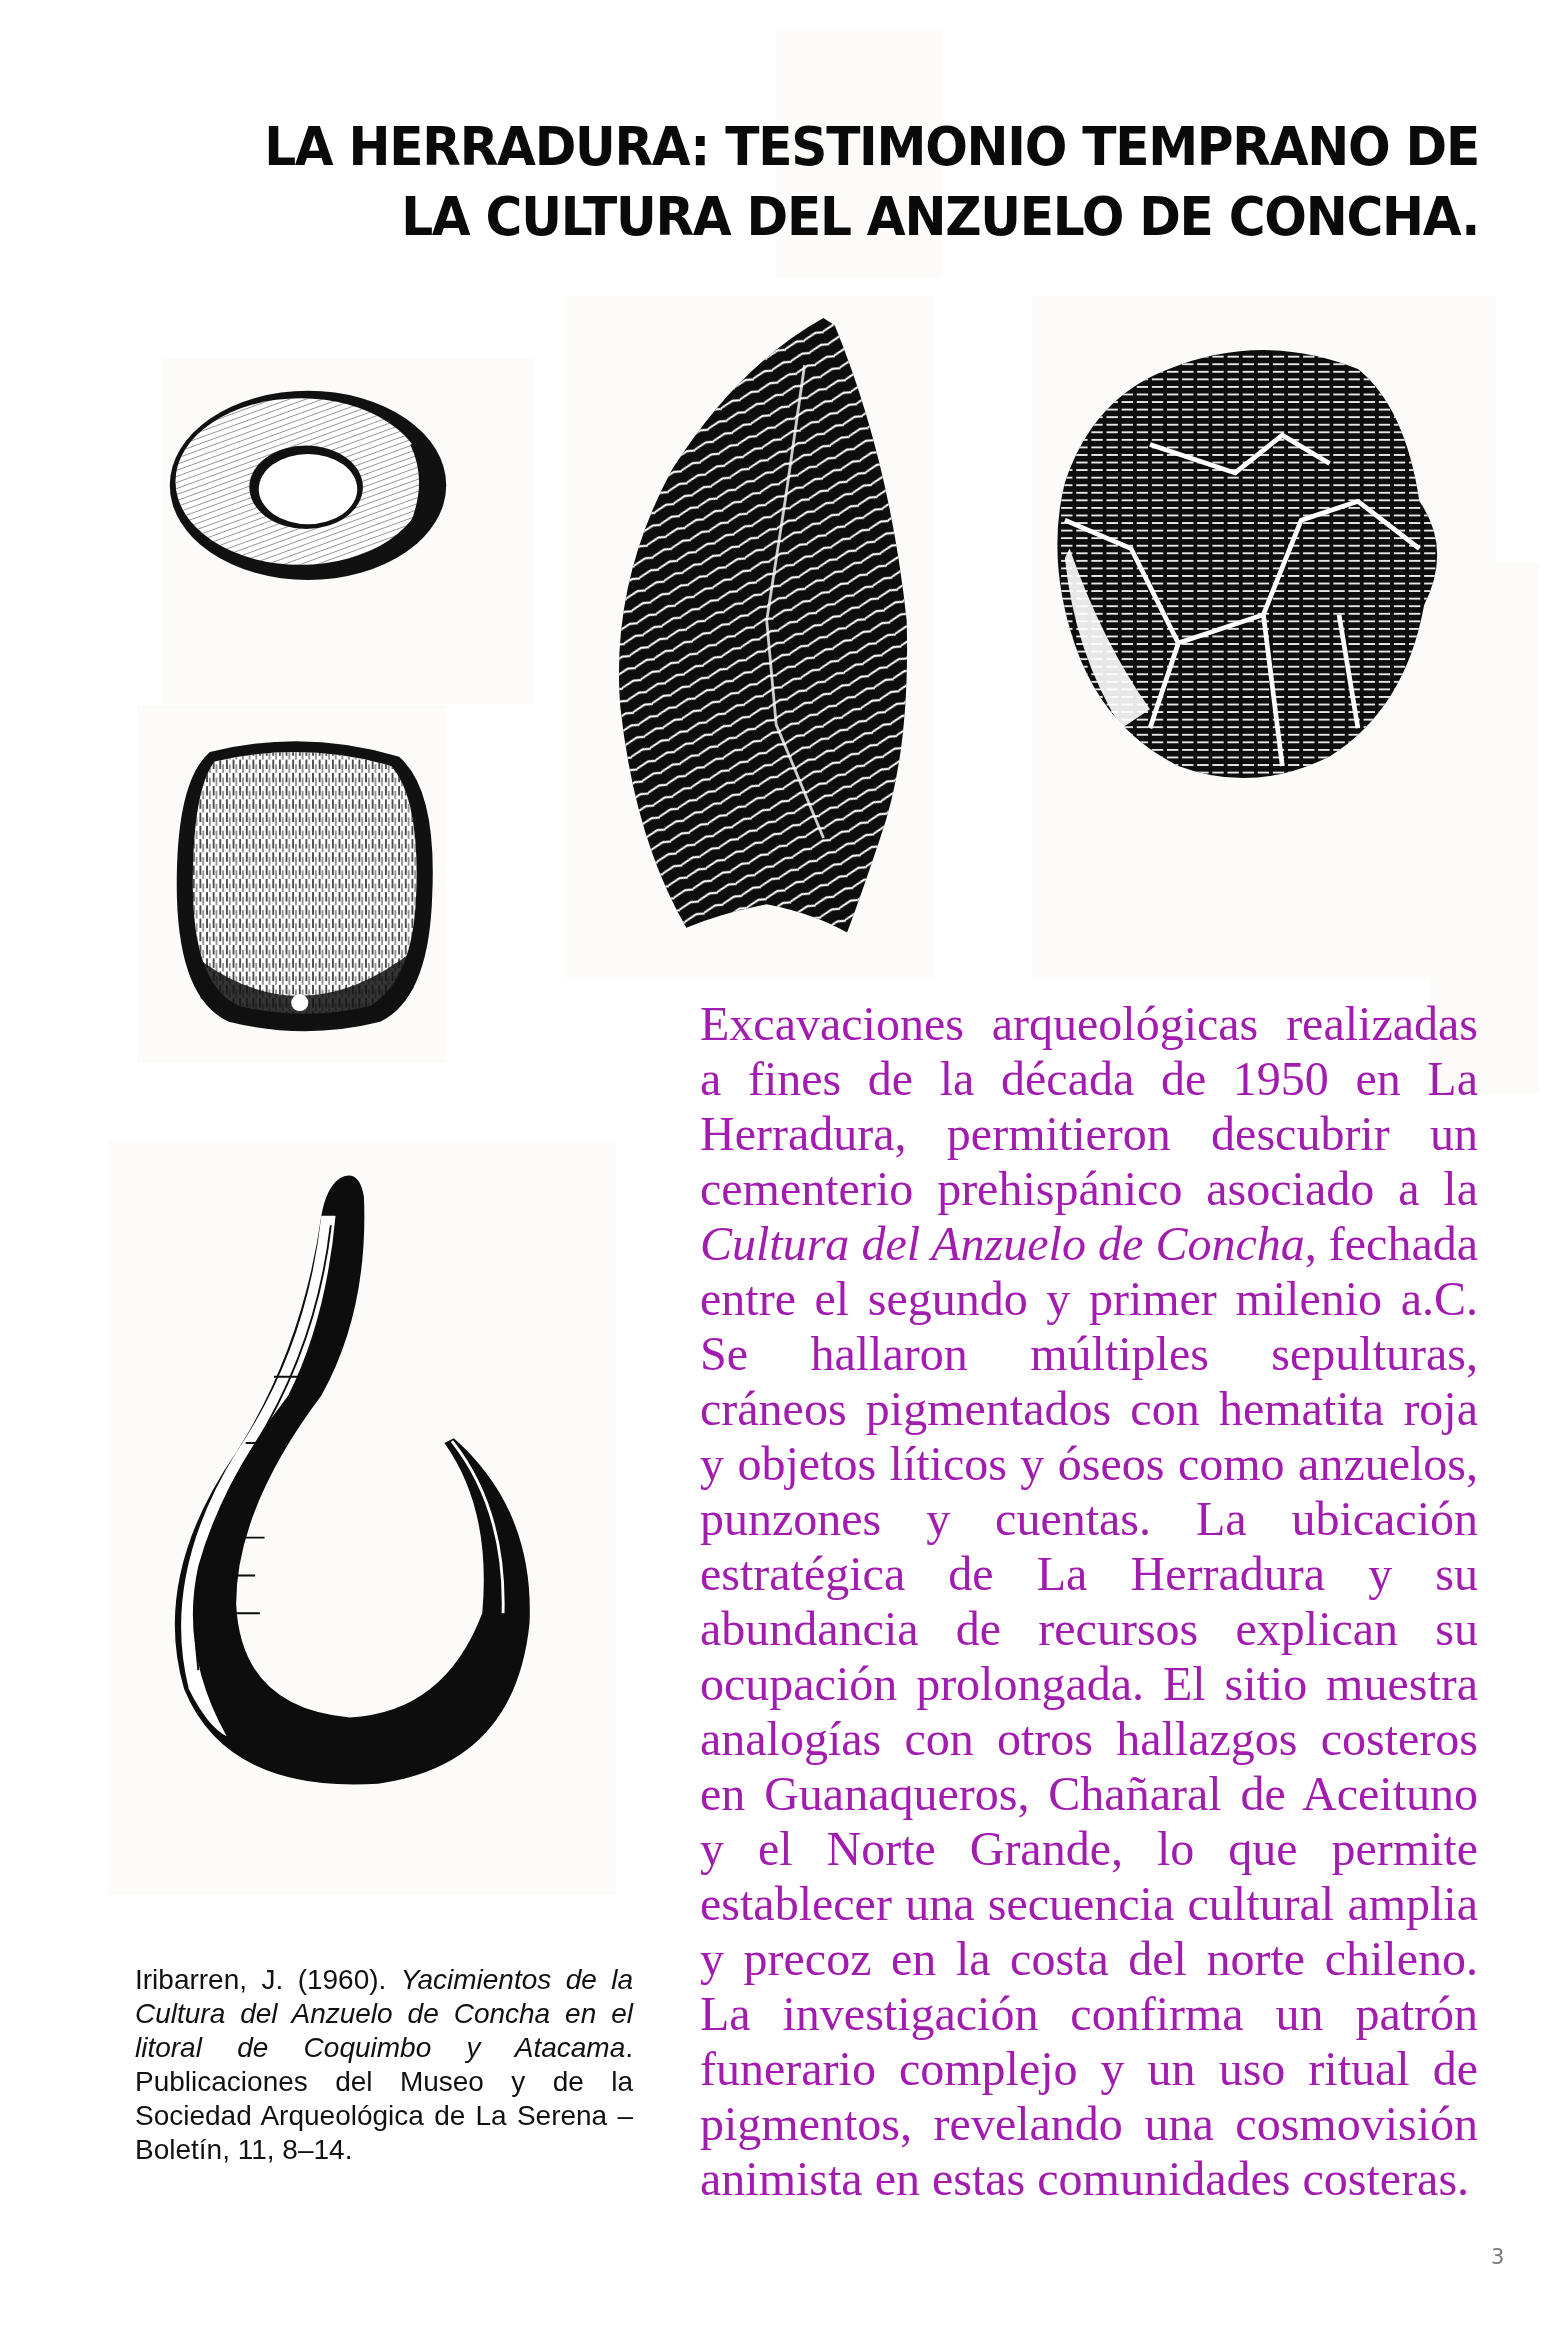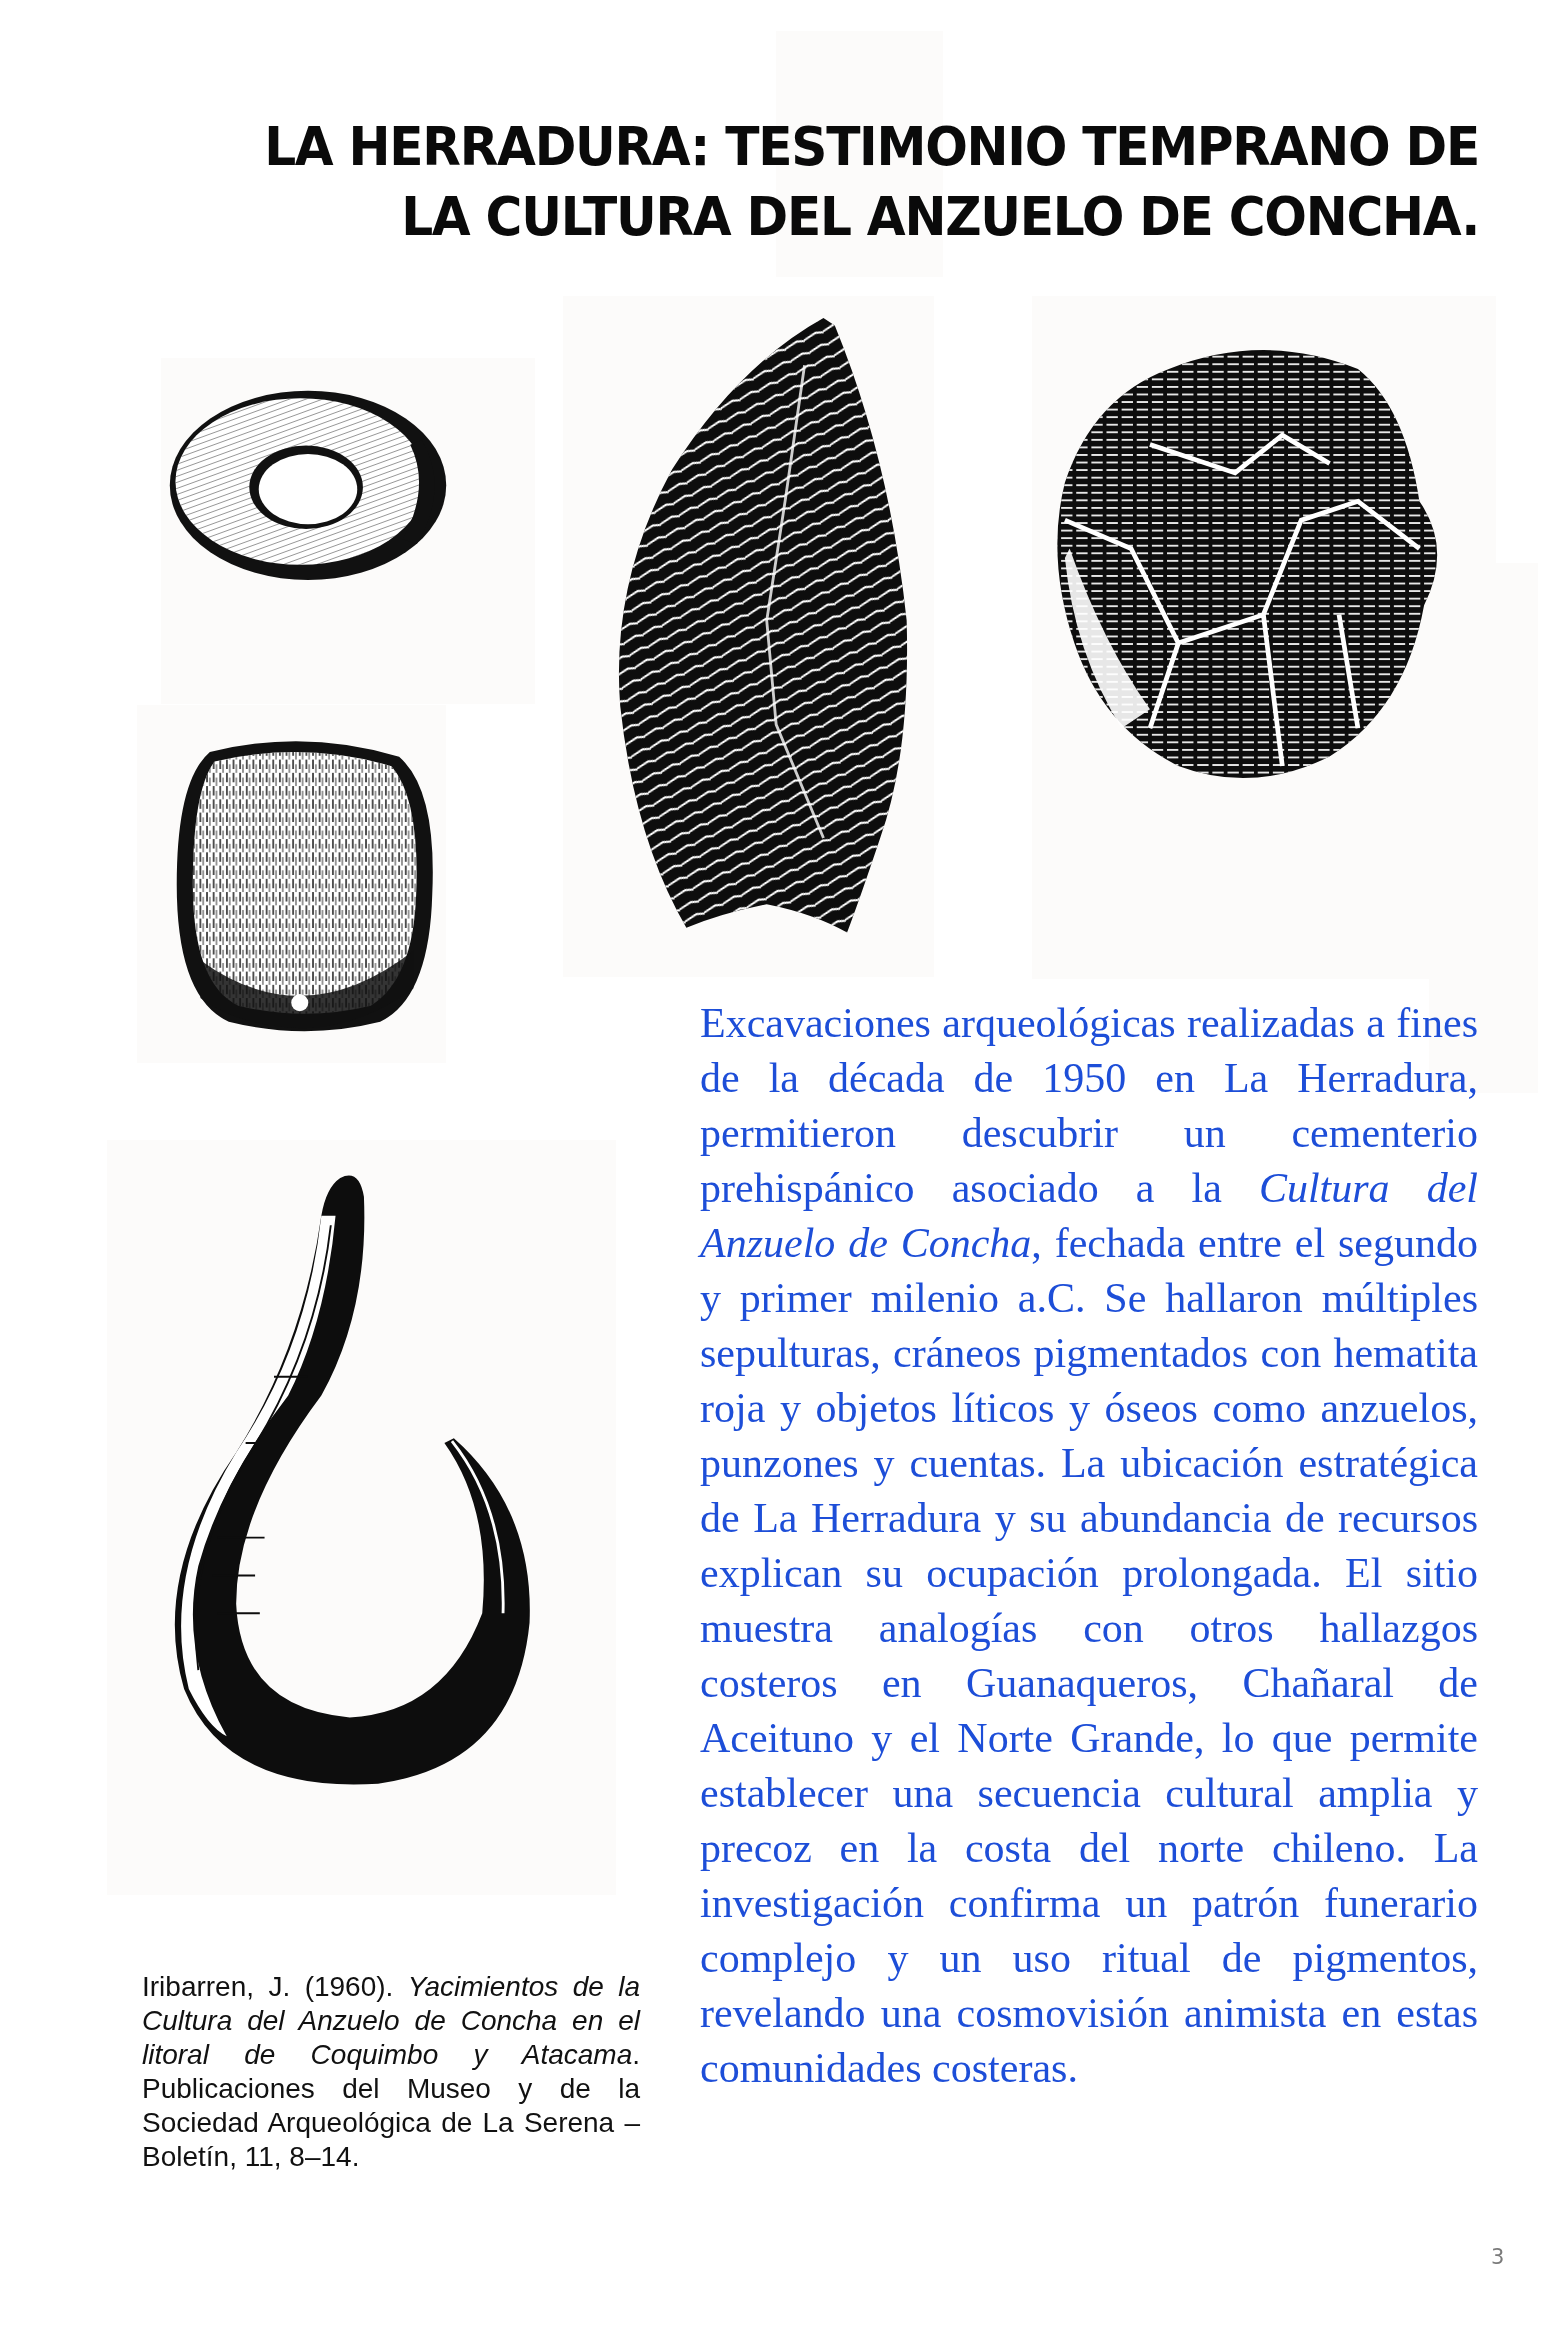--- a/index.html
+++ b/index.html
@@ -14,22 +14,22 @@
       text-align: right; letter-spacing: -1.4px;
       transform: scaleX(0.93); transform-origin: right top;
     }
     .title div { white-space: nowrap; }
 
     .figure { position: absolute; }
     .figure svg { width: 100%; height: 100%; display: block; }
 
     .body-text {
       position: absolute; left: 700px; top: 996px; width: 778px;
-      font-family: "Liberation Serif", serif; font-size: 42px;
-      line-height: 55px; color: #1d4ed8; text-align: justify;
+      font-family: "Liberation Serif", serif; font-size: 48px;
+      line-height: 55px; color: #a21caf; text-align: justify;
       hyphens: none;
     }
     .body-text em { font-style: italic; }
 
     .citation {
       position: absolute; left: 135px; top: 1963px; width: 498px;
       font-family: "Liberation Sans", sans-serif; font-size: 28px;
       line-height: 34px; color: #111; text-align: justify;
     }
     .citation em { font-style: italic; }
@@ -121,18 +121,18 @@
     <path d="M210 70 Q195 200 125 310 Q55 420 70 540" stroke="#0d0d0d" stroke-width="2" fill="none"></path>
     <path d="M90 400 L140 400 M85 440 L130 440 M90 480 L135 480 M120 300 L160 300 M150 230 L185 230" stroke="#0d0d0d" stroke-width="2"></path>
     <path d="M338 298 Q395 370 392 480" stroke="#fff" stroke-width="3" fill="none"></path>
   </svg>
 </div>
 
 <p class="body-text" style="margin:0;">
   <span>Excavaciones arqueológicas realizadas a fines de la década de 1950 en La Herradura, permitieron descubrir un cementerio prehispánico asociado a la </span><em>Cultura del Anzuelo de Concha</em><span>, fechada entre el segundo y primer milenio a.C. Se hallaron múltiples sepulturas, cráneos pigmentados con hematita roja y objetos líticos y óseos como anzuelos, punzones y cuentas. La ubicación estratégica de La Herradura y su abundancia de recursos explican su ocupación prolongada. El sitio muestra analogías con otros hallazgos costeros en Guanaqueros, Chañaral de Aceituno y el Norte Grande, lo que permite establecer una secuencia cultural amplia y precoz en la costa del norte chileno. La investigación confirma un patrón funerario complejo y un uso ritual de pigmentos, revelando una cosmovisión animista en estas comunidades costeras.</span>
 </p>
 
-<p class="citation" style="margin:7px;">
+<p class="citation" style="margin:0;">
   <span>Iribarren, J. (1960). </span><em>Yacimientos de la Cultura del Anzuelo de Concha en el litoral de Coquimbo y Atacama</em><span>. Publicaciones del Museo y de la Sociedad Arqueológica de La Serena – Boletín, 11, 8–14.</span>
 </p>
 
 <div class="page-number">3</div>
 
 
 </body></html>

